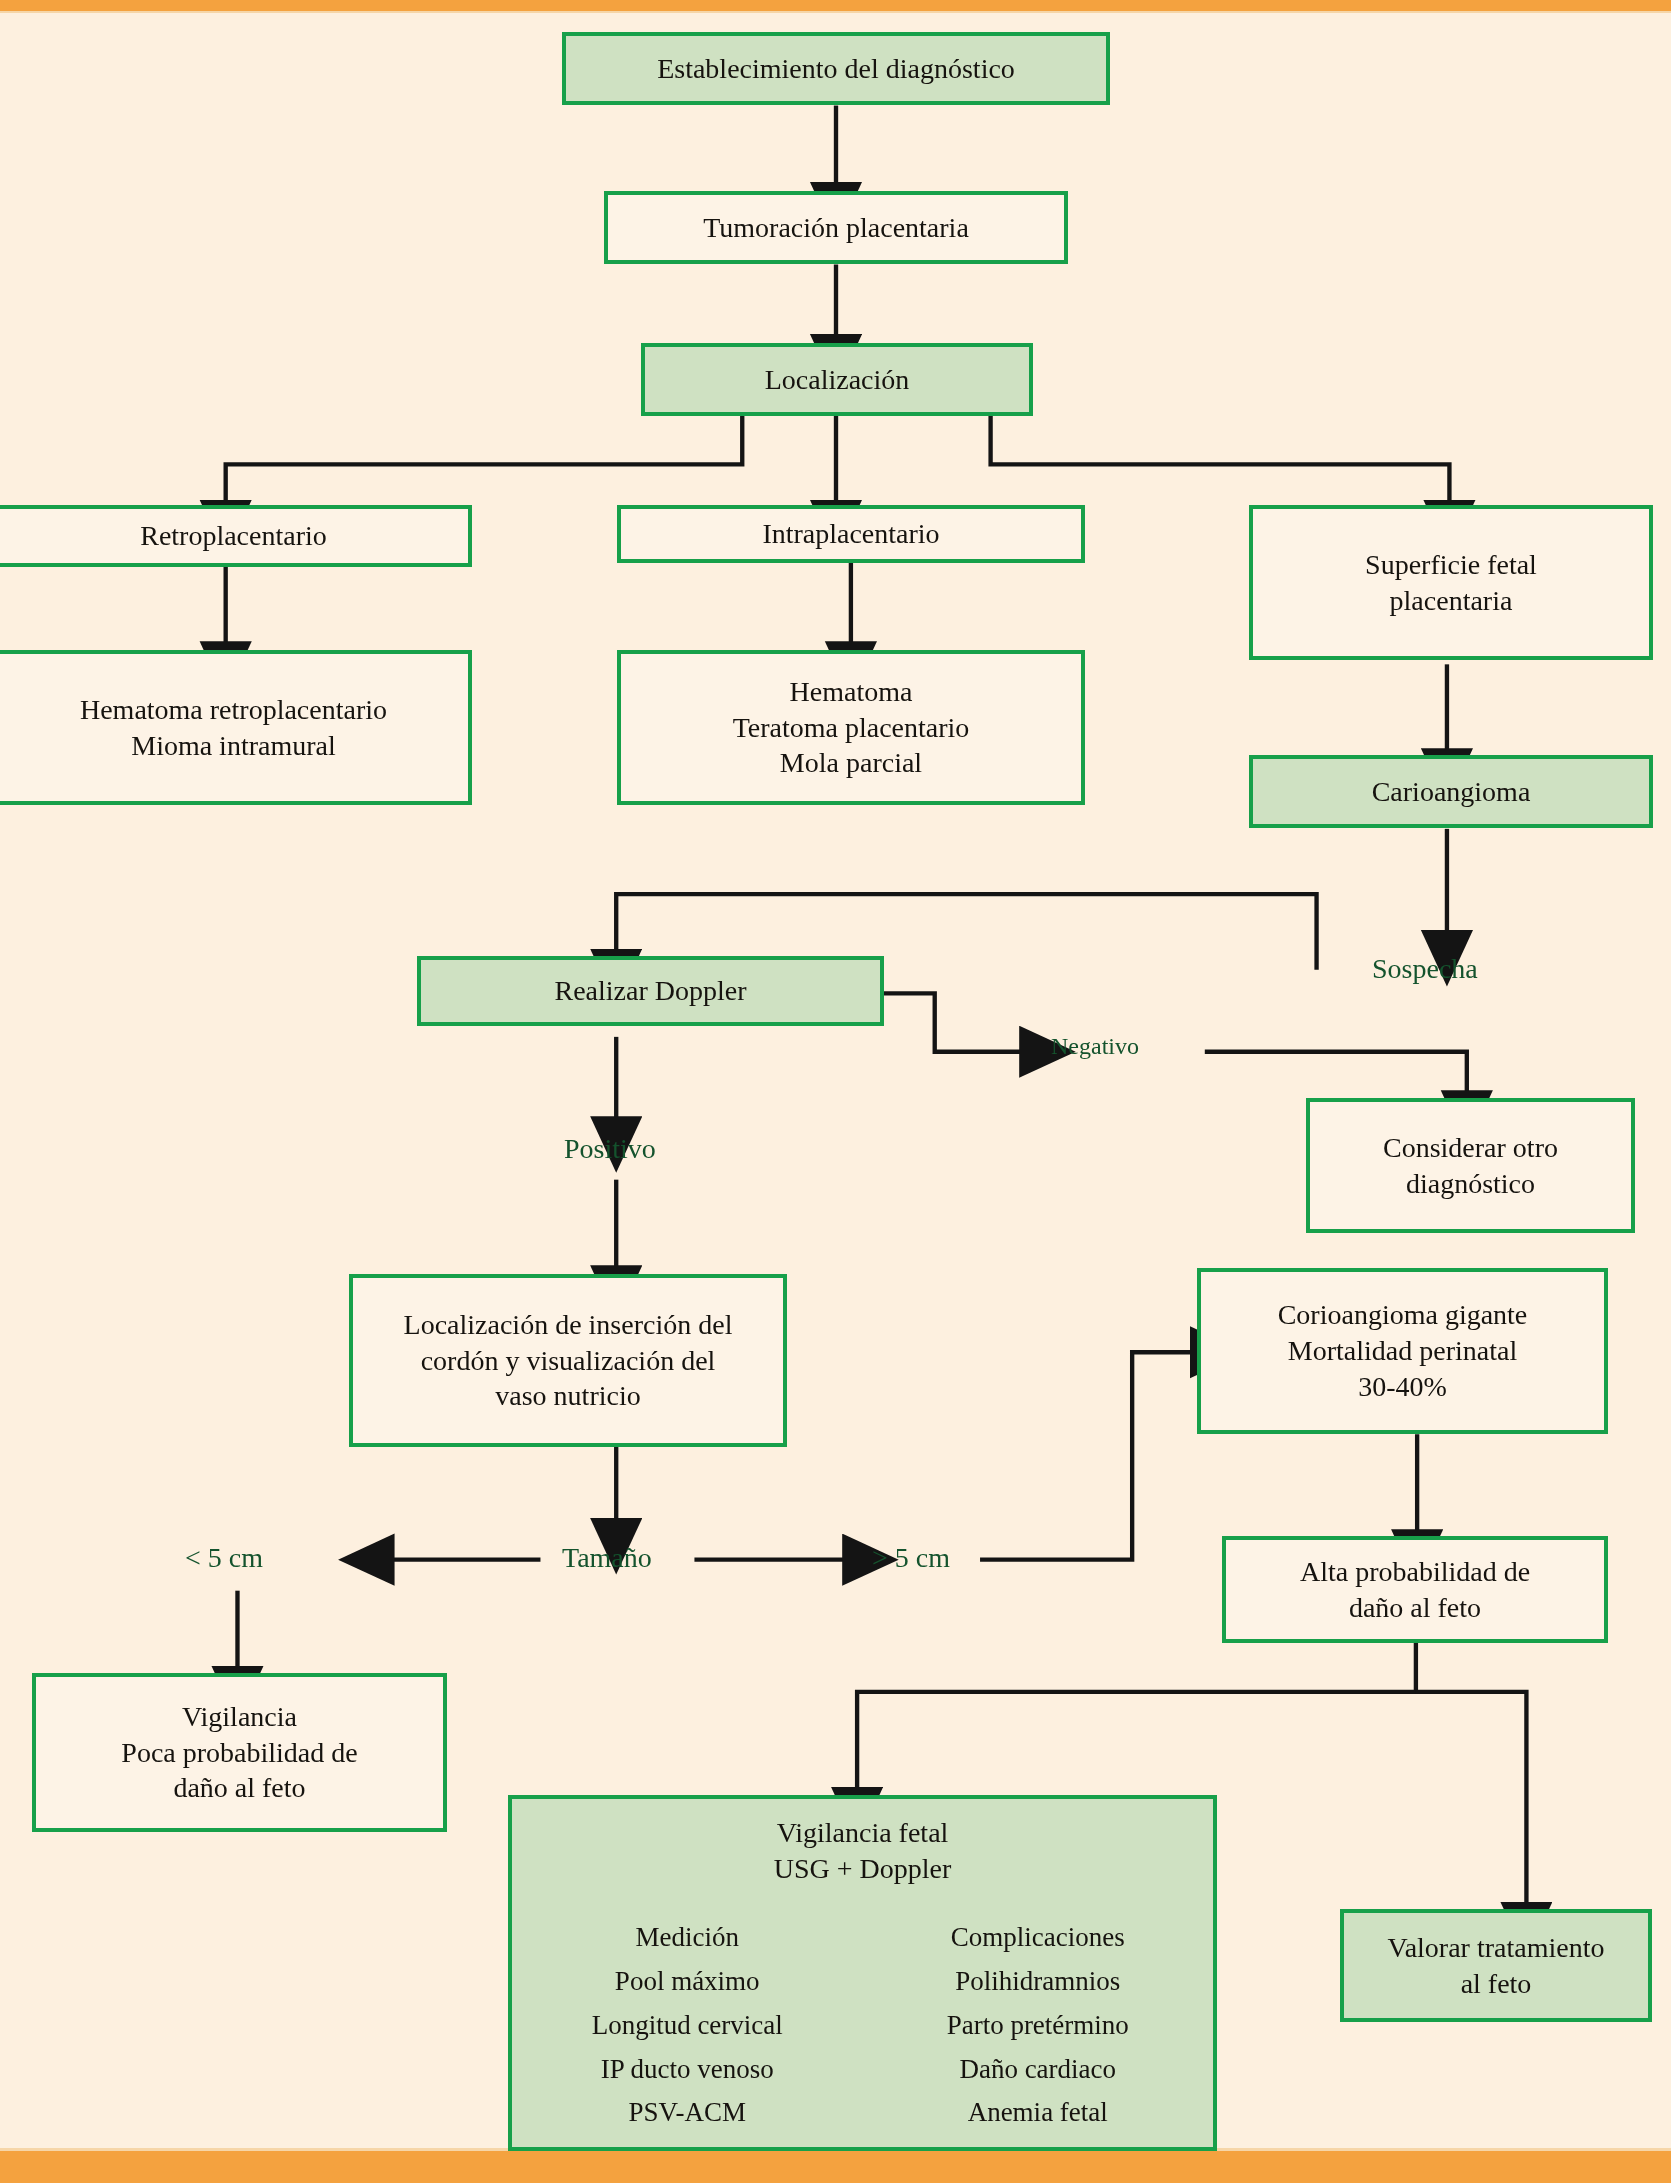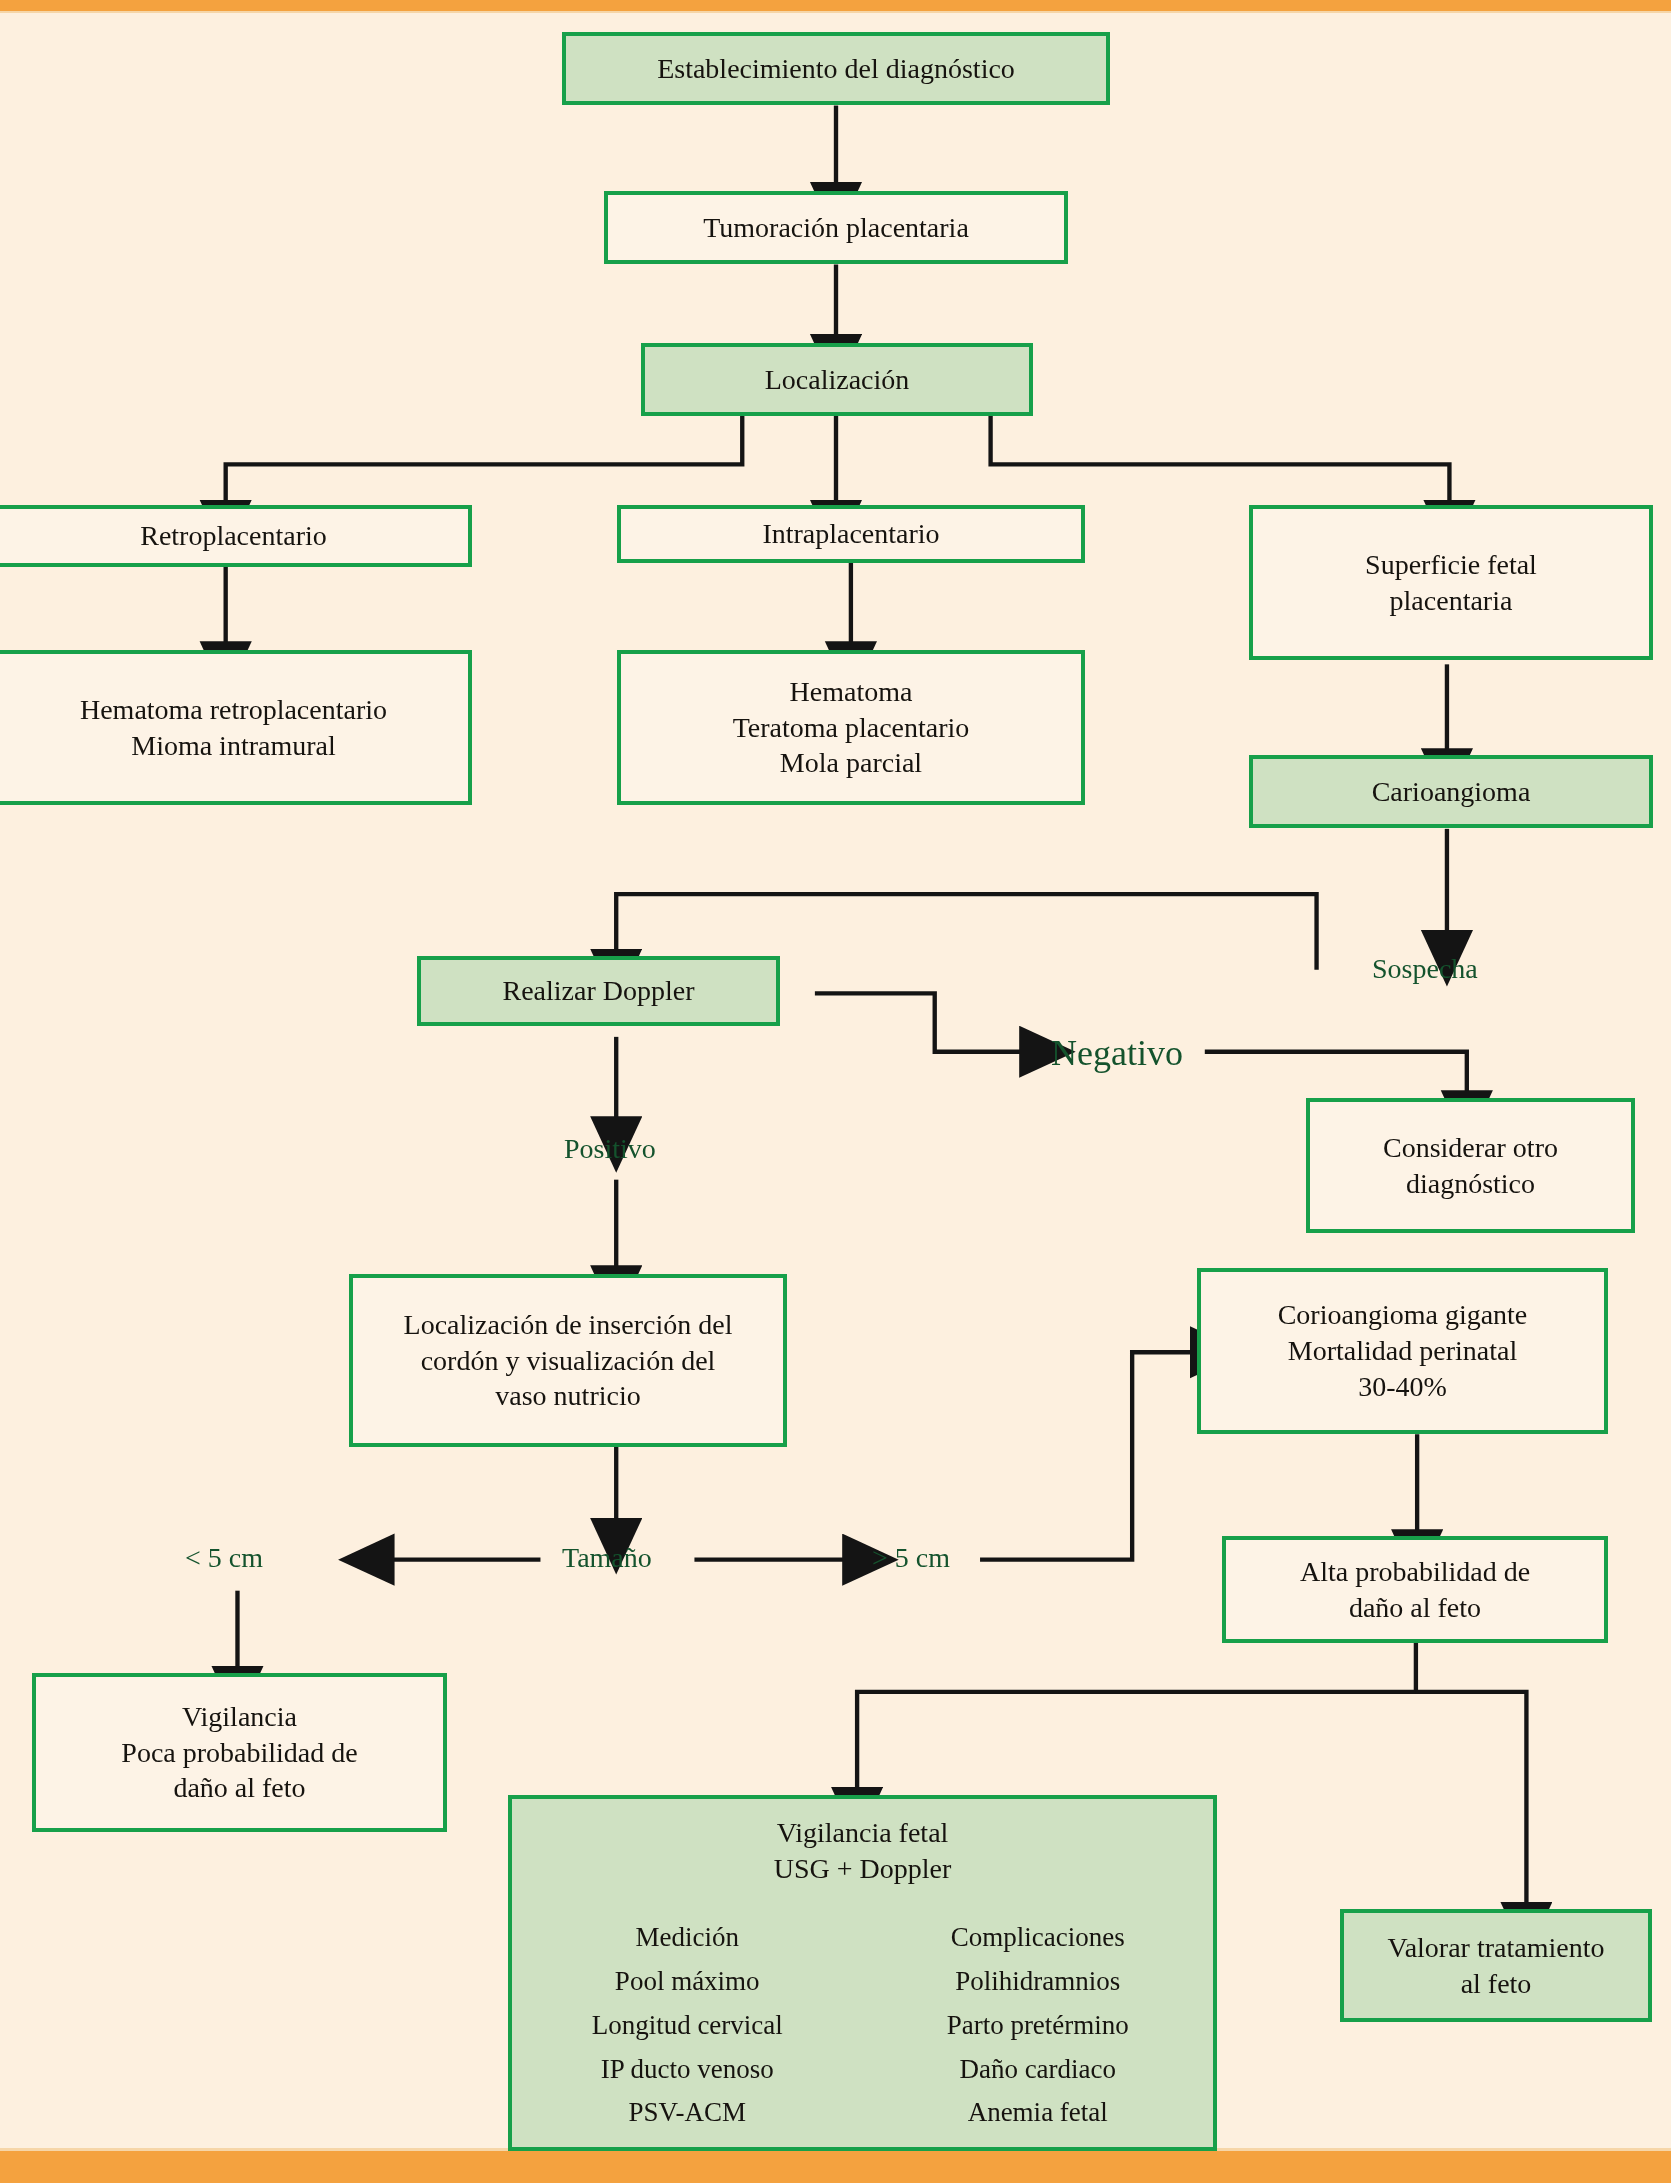--- a/index.html
+++ b/index.html
@@ -174,21 +174,21 @@
   <div class="node" style="left:617px; top:650px; width:468px; height:155px; font-size:28px;">
     <span class="txt">Hematoma
 Teratoma placentario
 Mola parcial</span>
   </div>
 
   <div class="node fill" style="left:1249px; top:755px; width:404px; height:73px; font-size:28px;">
     <span class="txt">Carioangioma</span>
   </div>
 
-  <div class="node fill" style="left:417px; top:956px; width:363px; height:70px; font-size:28px;">
+  <div class="node fill" style="left:417px; top:956px; width:467px; height:70px; font-size:28px;">
     <span class="txt">Realizar Doppler</span>
   </div>
 
   <div class="node" style="left:1306px; top:1098px; width:329px; height:135px; font-size:28px;">
     <span class="txt">Considerar otro
 diagnóstico</span>
   </div>
 
   <div class="node" style="left:349px; top:1274px; width:438px; height:173px; font-size:28px;">
     <span class="txt">Localización de inserción del
@@ -234,21 +234,21 @@
         <div>Polihidramnios</div>
         <div>Parto pretérmino</div>
         <div>Daño cardiaco</div>
         <div>Anemia fetal</div>
       </div>
     </div>
   </div>
 
   <div class="plain" style="left:1372px; top:952px; font-size:28px;">Sospecha</div>
 
-  <div class="plain" style="left:1051px; top:1032px; font-size:36px;">Negativo</div>
+  <div class="plain" style="left:1051px; top:1032px; font-size:24px;">Negativo</div>
 
   <div class="plain" style="left:564px; top:1132px; font-size:28px;">Positivo</div>
 
   <div class="plain" style="left:562px; top:1541px; font-size:28px;">Tamaño</div>
 
   <div class="plain" style="left:185px; top:1541px; font-size:28px;">&lt; 5 cm</div>
 
   <div class="plain" style="left:872px; top:1541px; font-size:28px;">&gt; 5 cm</div>
 
 </div>

